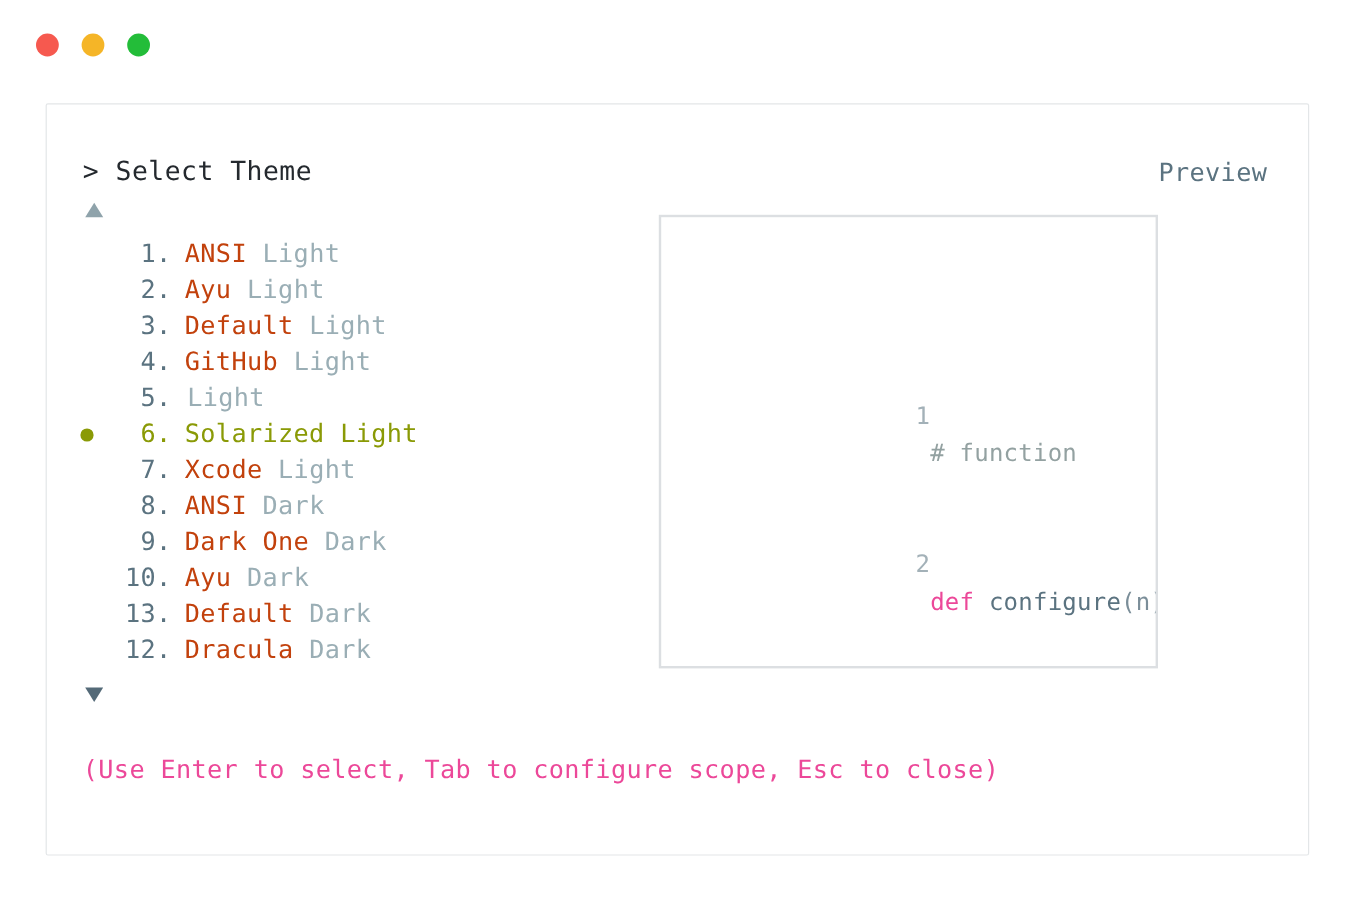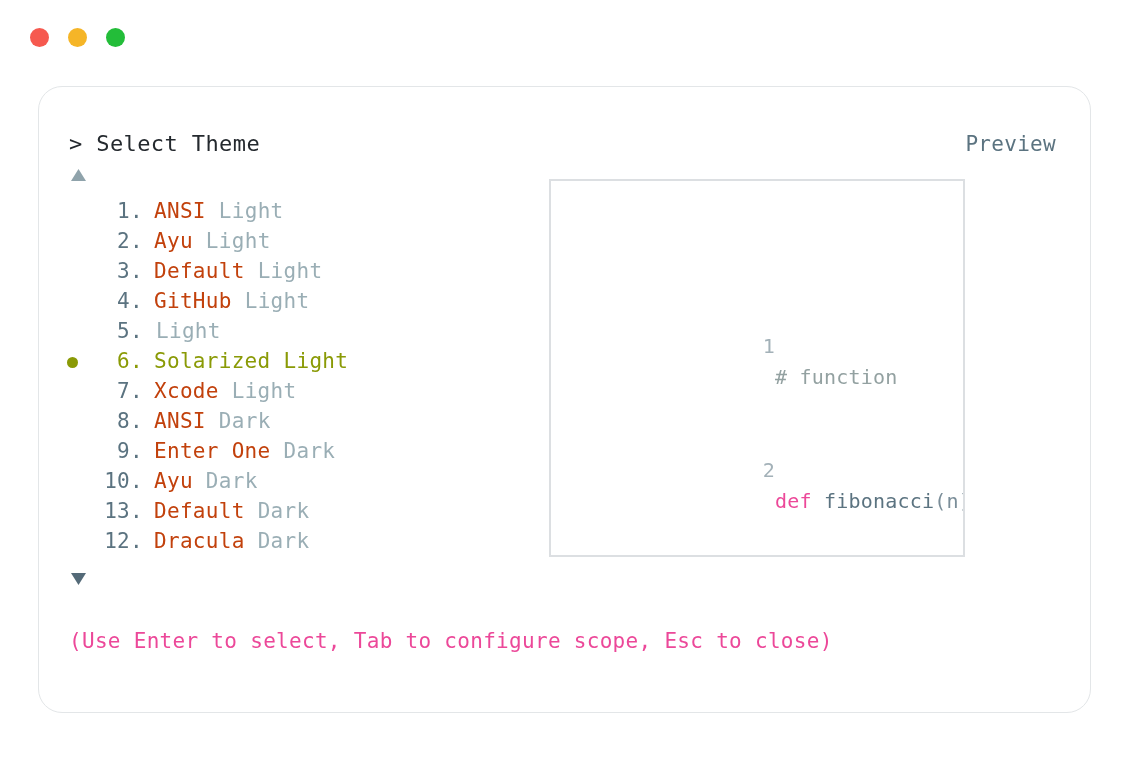--- a/index.html
+++ b/index.html
@@ -44,21 +44,21 @@
   
   .card {
     position: absolute;
     left: 38px;
     top: 86px;
     width: 1053px;
     height: 627px;
     box-sizing: border-box;
     background: #ffffff;
     border: 1.5px solid #e3e6e8;
-    border-radius: 24px;
+    border-radius: 2px;
   }
 
   .card-inner {
     position: absolute;
     left: 0; top: 0; right: 0; bottom: 0;
     padding: 44px 34px 30px 26px;
     box-sizing: border-box;
   }
 
   .columns {
@@ -277,21 +277,21 @@
             <li class="theme-row">
               <span class="bullet-cell"></span>
               <span class="num-cell">8.</span>
               <span class="name-cell">ANSI</span>
               <span class="variant">Dark</span>
             </li>
 
             <li class="theme-row">
               <span class="bullet-cell"></span>
               <span class="num-cell">9.</span>
-              <span class="name-cell">Enter One</span>
+              <span class="name-cell">Dark One</span>
               <span class="variant">Dark</span>
             </li>
 
             <li class="theme-row">
               <span class="bullet-cell"></span>
               <span class="num-cell">10.</span>
               <span class="name-cell">Ayu</span>
               <span class="variant">Dark</span>
             </li>
 
@@ -325,21 +325,21 @@
           <div class="preview-box">
             <div class="code">
 
               <div class="code-line">
                 <span class="ln">1</span>
                 <span> <span class="tok-comment"># function</span></span>
               </div>
 
               <div class="code-line">
                 <span class="ln">2</span>
-                <span> <span class="tok-kw">def</span><span class="tok-plain"> </span><span class="tok-fn">fibonacci</span><span class="tok-punct">(n):</span></span>
+                <span> <span class="tok-kw">def</span><span class="tok-plain"> </span><span class="tok-fn">configure</span><span class="tok-punct">(n):</span></span>
               </div>
 
               <div class="code-line">
                 
                 
               </div>
 
               
 
               

